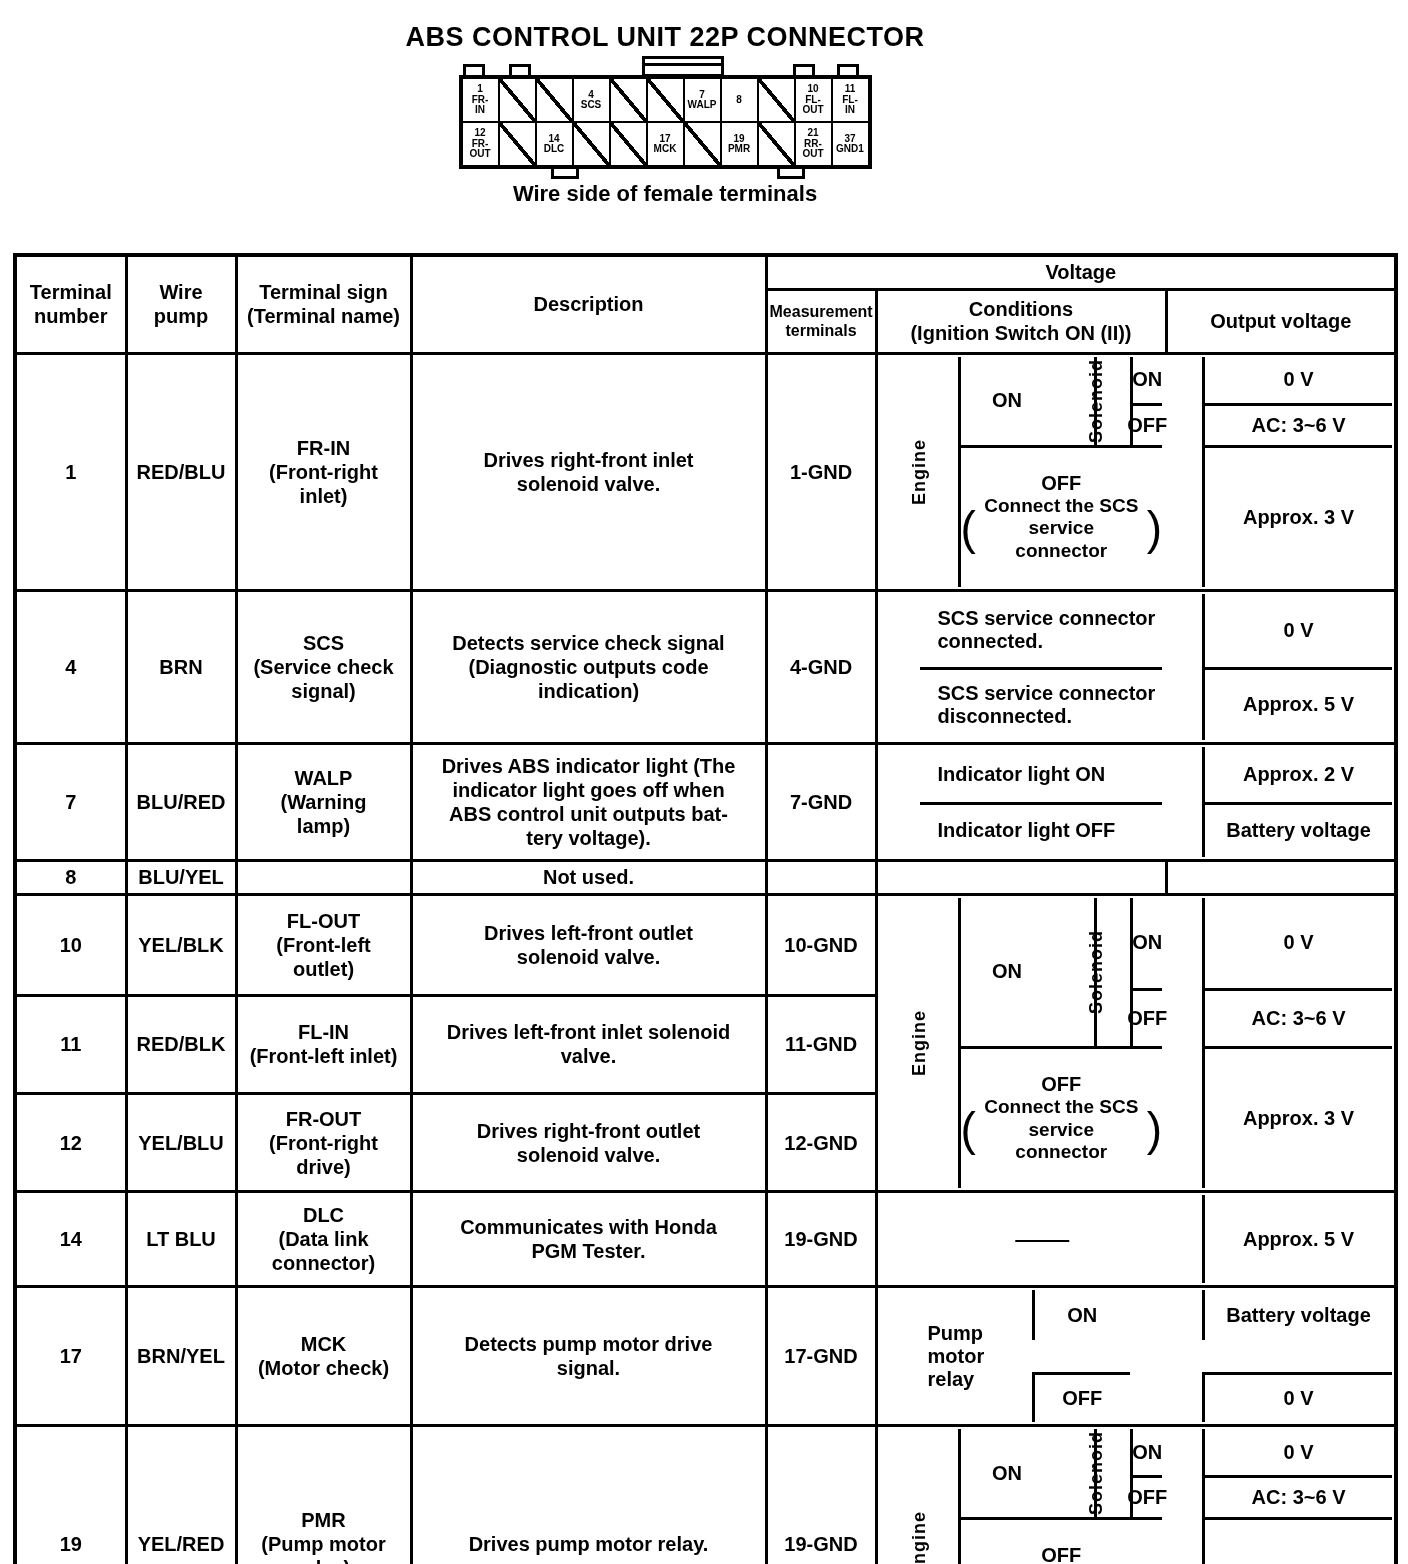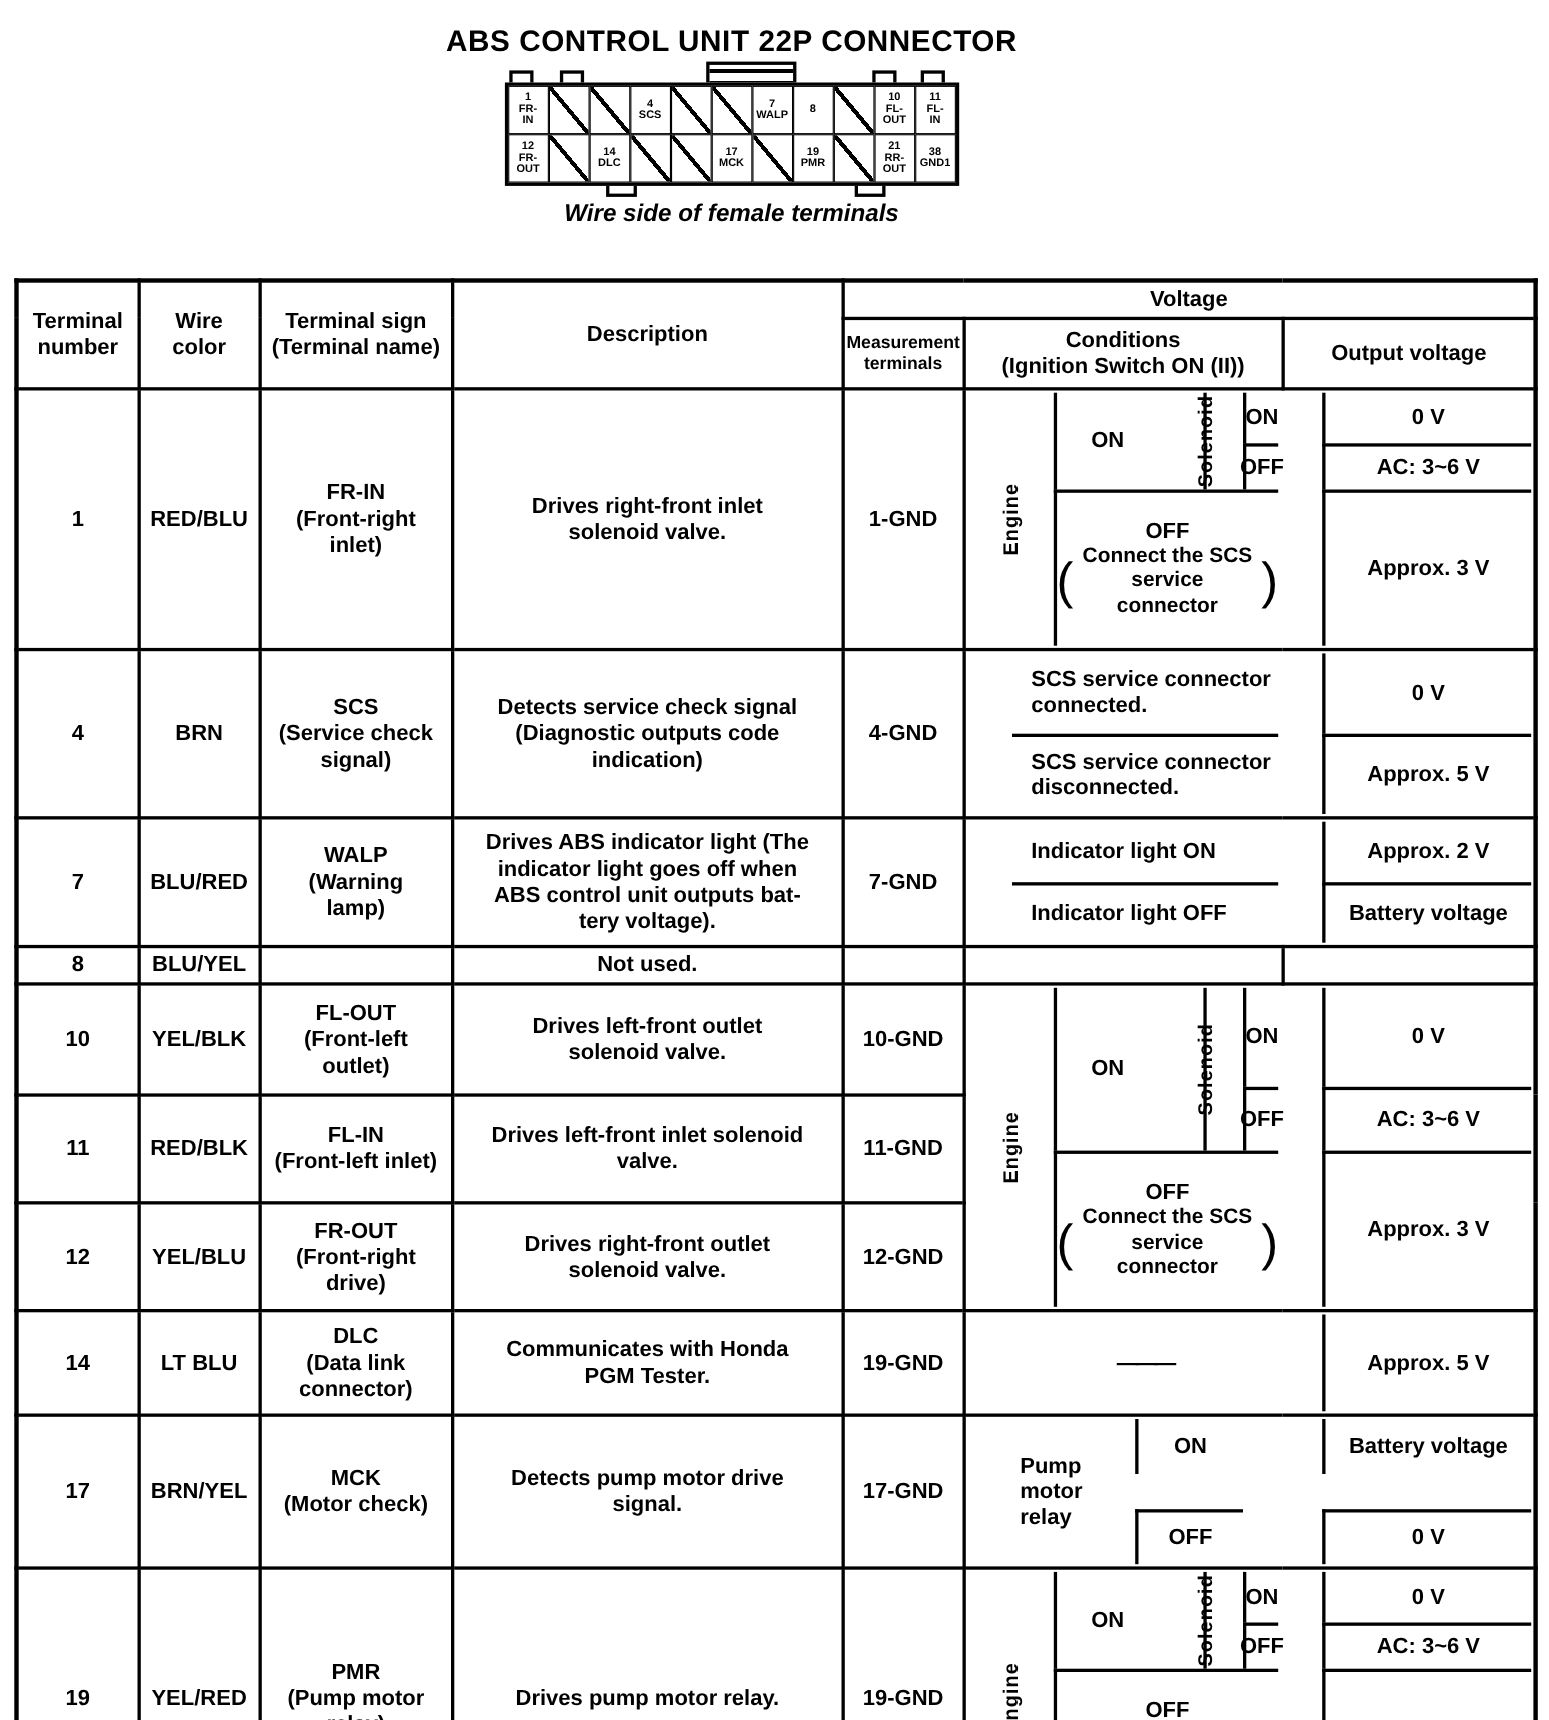--- a/index.html
+++ b/index.html
@@ -12,21 +12,21 @@
   .pins{display:grid;grid-template-columns:repeat(11,37px);grid-auto-rows:44px;
         border:3px solid #000;background:#fff;position:relative;z-index:2;}
   .pcell{border:1.5px solid #000;display:flex;align-items:center;justify-content:center;
          font-size:10px;line-height:1.05;white-space:pre-line;text-align:center;}
   .hatch{background:linear-gradient(to top right,#fff 46%,#000 46%,#000 53%,#fff 53%);}
   .tab{position:absolute;background:#fff;border:3px solid #000;z-index:1;}
   .tab.t{height:14px;width:16px;top:-11px;}
   .tab.b{height:12px;width:22px;bottom:-10px;}
   .bump{position:absolute;top:-19px;left:183px;width:76px;height:24px;border:3px solid #000;
         background:repeating-linear-gradient(to bottom,#fff 0 4px,#000 4px 7px,#fff 7px 11px);z-index:1;}
-  .caption{font-size:22px;margin-top:12px;font-style:italic;}
+  .caption{font-size:22px;margin-top:12px;}
   
   table.main{border-collapse:collapse;table-layout:fixed;width:1381px;margin:46px 0 0 13px;
              font-size:20px;}
   table.main th,table.main td{border:3px solid #000;padding:2px;white-space:pre-line;
              text-align:center;vertical-align:middle;line-height:1.2;}
   table.main{border:4px solid #000;}
   th{font-size:20px;}
   .small{font-size:16px;line-height:1.15;}
   td.desc{text-align:left;vertical-align:top;padding:5px 8px 5px 10px;}
   td.nopad{padding:0;vertical-align:top;}
@@ -95,21 +95,21 @@
         <div class="pcell hatch"></div>
         <div class="pcell">17
 MCK</div>
         <div class="pcell hatch"></div>
         <div class="pcell">19
 PMR</div>
         <div class="pcell hatch"></div>
         <div class="pcell">21
 RR-
 OUT</div>
-        <div class="pcell">38
+        <div class="pcell">37
 GND1</div>
       </div>
     </div>
     <div class="caption">Wire side of female terminals</div>
   </div>
 
   <table class="main">
     <colgroup>
       <col style="width:111px">
         <col style="width:110px">
@@ -117,21 +117,21 @@
       <col style="width:355px">
         <col style="width:110px">
         <col style="width:290px">
         <col style="width:230px">
     </colgroup>
     <tbody>
         <tr style="height:34px">
       <th rowspan="2">Terminal
 number</th>
       <th rowspan="2">Wire
-color</th>
+pump</th>
       <th rowspan="2">Terminal sign
 (Terminal name)</th>
       <th rowspan="2">Description</th>
       <th colspan="3">Voltage</th>
     </tr>
     <tr style="height:64px">
       <th class="small">Measurement
 terminals</th>
       <th>Conditions
 (Ignition Switch ON (II))</th>

